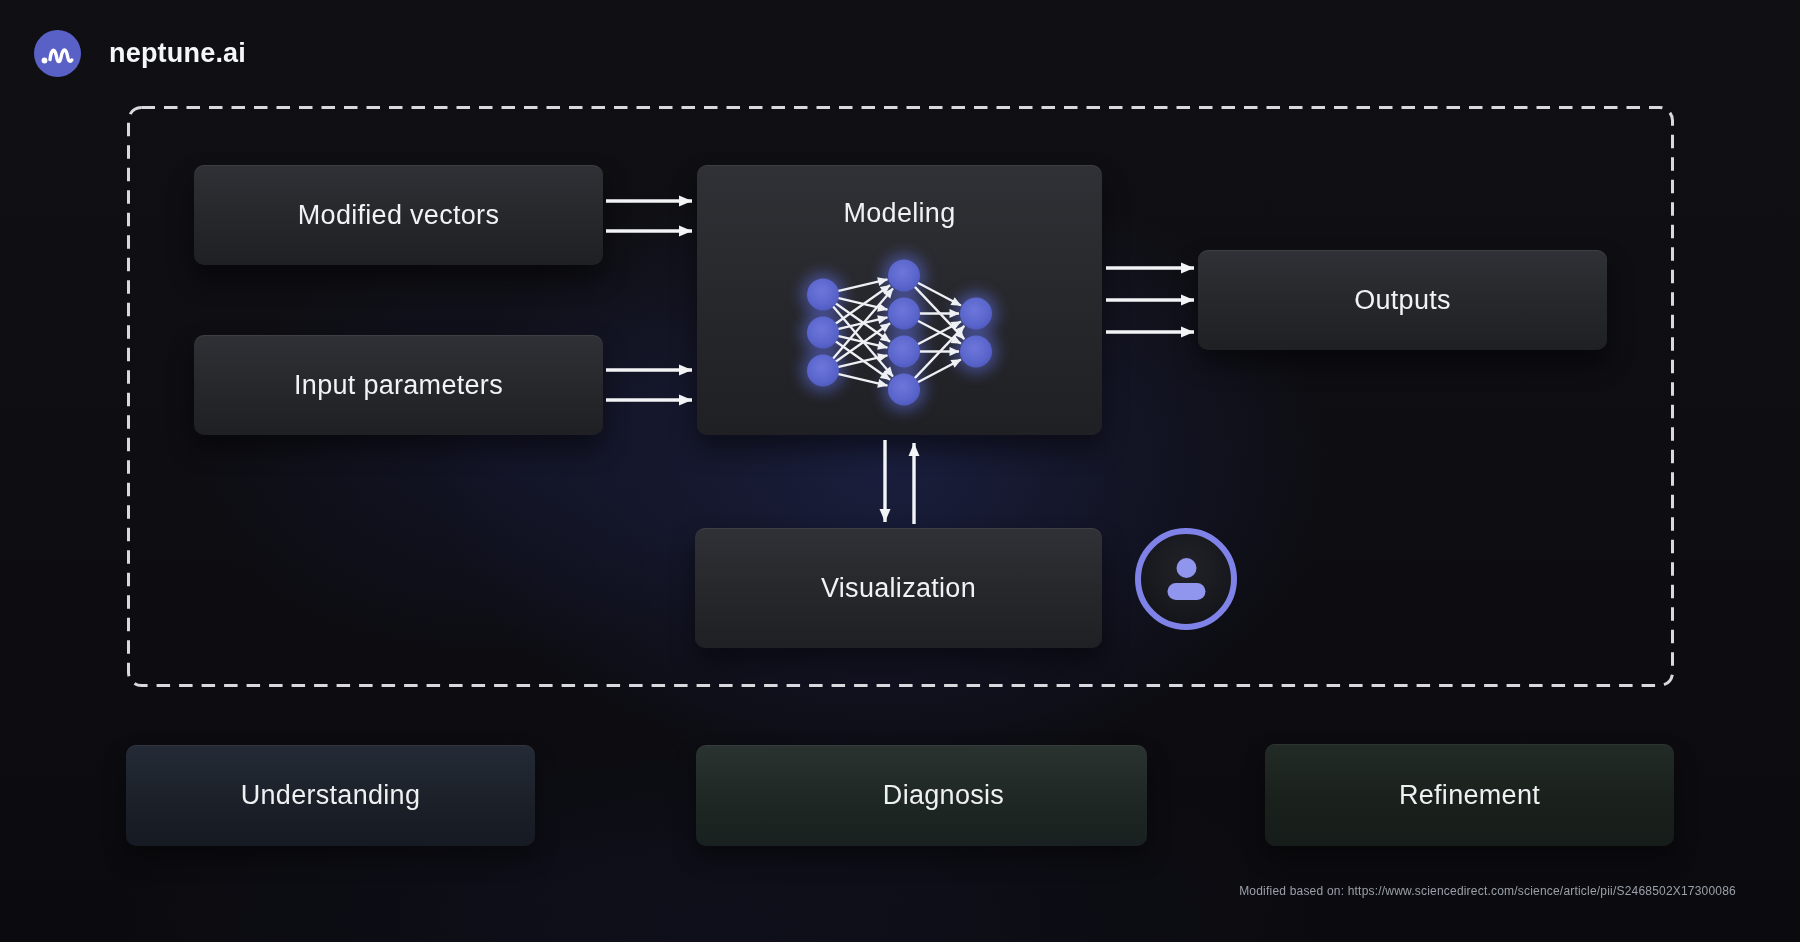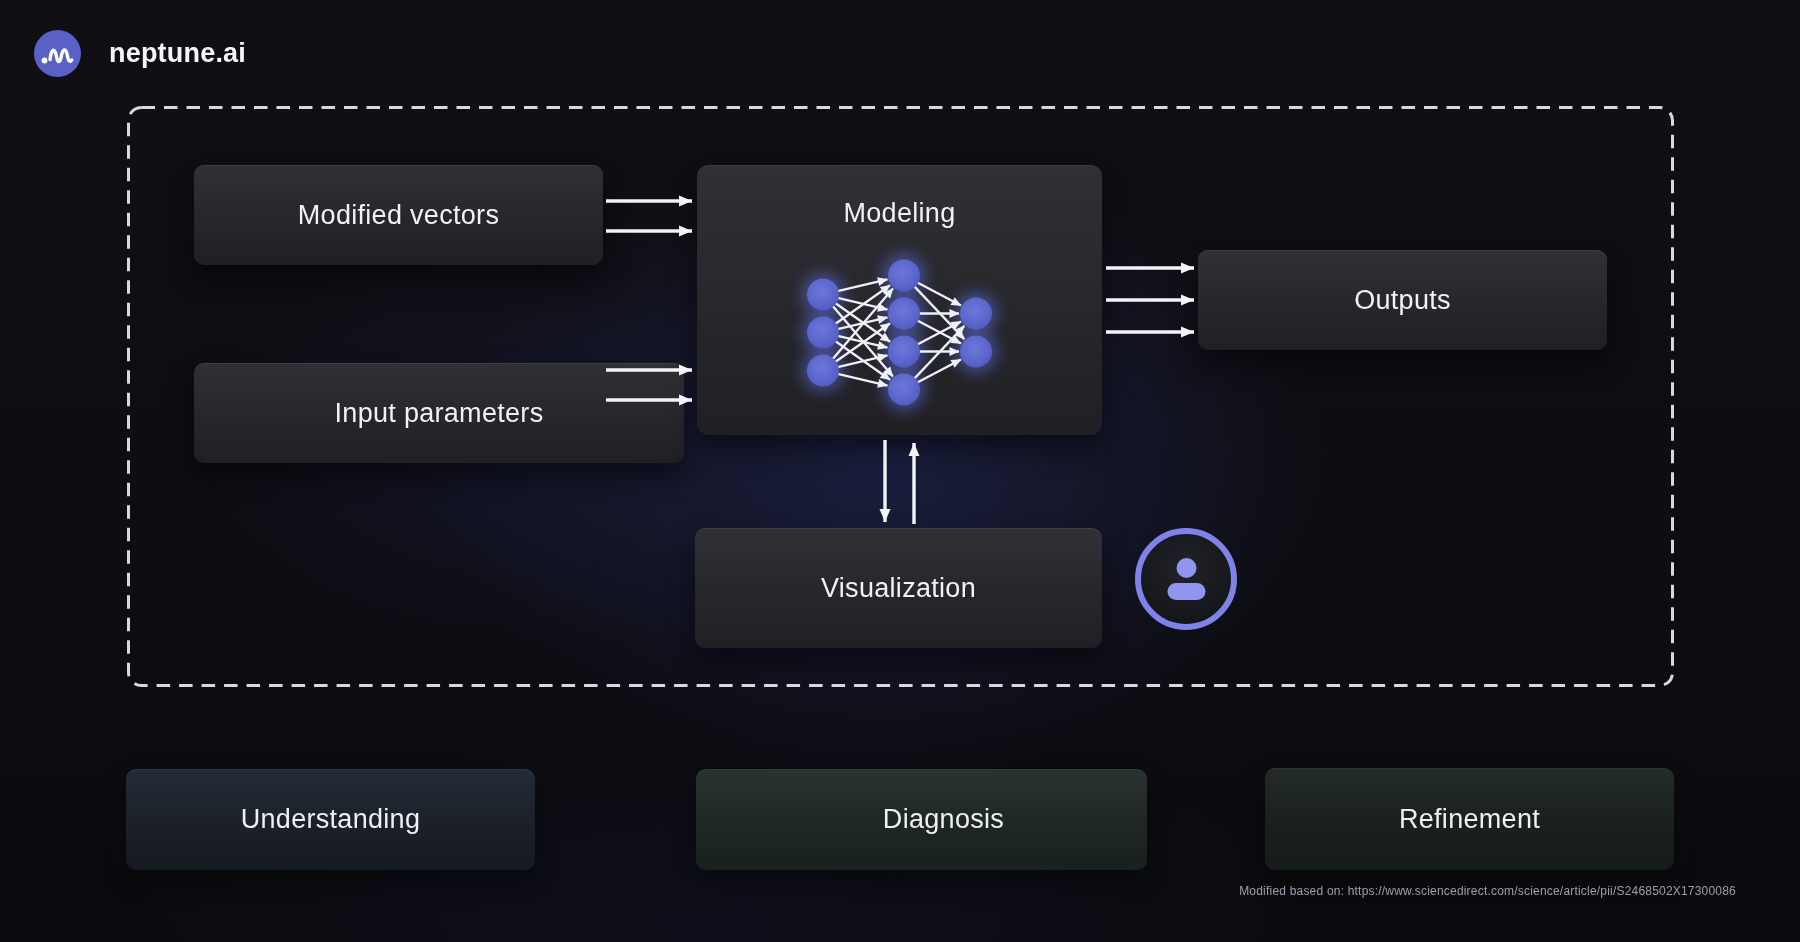--- a/index.html
+++ b/index.html
@@ -21,32 +21,31 @@
   .brand-name{color:#f5f6f8;font-size:27px;font-weight:700;letter-spacing:.2px;}
 
   
   .box{
     position:absolute;border-radius:10px;display:flex;align-items:center;justify-content:center;
     color:#f0f2f4;font-size:27px;letter-spacing:.3px;
     background:linear-gradient(180deg,#303136 0%,#26272b 55%,#1f2024 100%);
     box-shadow:0 14px 26px rgba(0,0,0,.45), inset 0 1px 0 rgba(255,255,255,.07);
   }
   .box-feature{left:194px;top:165px;width:409px;height:100px;}
-  .box-input{left:194px;top:335px;width:490px;height:100px;margin-top:28px;}
-  .box-modeling{left:697px;top:165px;width:405px;height:270px;align-items:flex-start;border-radius:12px;}
+  .box-input{left:194px;top:335px;width:409px;height:100px;}
+  .box-modeling{left:697px;top:165px;width:405px;height:270px;align-items:flex-start;}
   .box-modeling .box-title{padding-top:33px;}
   .box-outputs{left:1198px;top:250px;width:409px;height:100px;}
   .box-visualization{left:695px;top:528px;width:407px;height:120px;}
 
   
   .stagebox{
     position:absolute;border-radius:10px;display:flex;align-items:center;justify-content:center;
     color:#eef0f2;font-size:27px;letter-spacing:.3px;
     box-shadow:0 12px 22px rgba(0,0,0,.38), inset 0 1px 0 rgba(255,255,255,.05);
-    margin-top:24px;
   }
   .stage-understanding{left:126px;top:745px;width:409px;height:101px;
     background:linear-gradient(180deg,#252b36 0%,#1b2029 55%,#161a22 100%);}
   .stage-diagnosis{left:696px;top:745px;width:407px;height:101px;
     background:linear-gradient(180deg,#2a3330 0%,#1f2724 55%,#192120 100%);padding-left:44px;}
   .stage-refinement{left:1265px;top:744px;width:409px;height:102px;
     background:linear-gradient(180deg,#232b26 0%,#1a211d 55%,#161c19 100%);align-items:center;}
 
   .caption{
     position:absolute;top:884px;right:64px;color:#9aa0aa;font-size:12px;letter-spacing:.2px;

